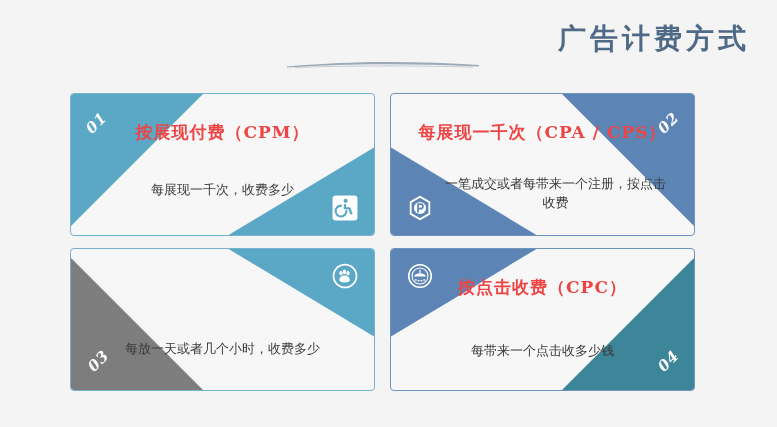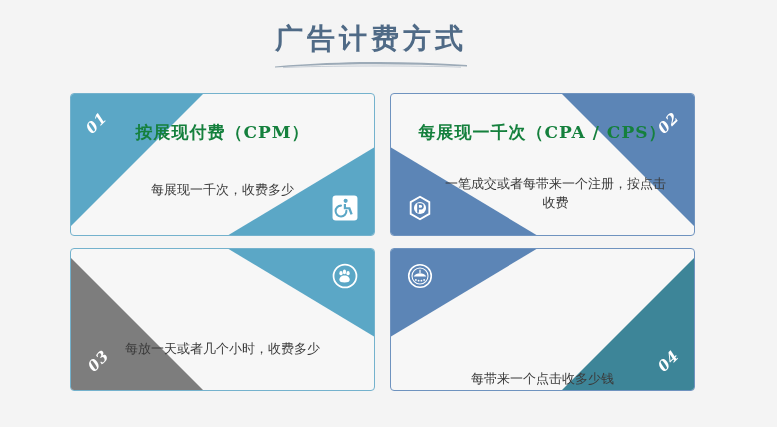--- a/index.html
+++ b/index.html
@@ -11,24 +11,24 @@
     height: 427px;
     background: #f4f4f4;
     font-family: "DejaVu Serif", "Liberation Serif", serif;
     overflow: hidden;
     position: relative;
   }
 
   
   .title-wrap {
     position: absolute;
-    left: 4px;
+    left: 16px;
     top: 22px;
     width: 734px;
-    text-align: center;
+    text-align: right;
   }
   .page-title {
     font-size: 28px;
     font-weight: bold;
     letter-spacing: 4px;
     color: #4f6a86;
     line-height: 34px;
     font-family: "DejaVu Serif", "Liberation Serif", serif;
   }
   .title-underline {
@@ -108,39 +108,39 @@
   .card-icon svg { display: block; width: 100%; height: 100%; }
 
   .card-title {
     position: absolute;
     left: 0;
     right: 0;
     top: 27px;
     text-align: center;
     font-size: 17px;
     font-weight: bold;
-    color: #15803d;
+    color: #ef4444;
     letter-spacing: 1px;
     line-height: 22px;
     font-family: "DejaVu Serif", "Liberation Serif", serif;
   }
   .card-sub {
     position: absolute;
     left: 34px;
     right: 34px;
     top: 86px;
     text-align: center;
     font-size: 13px;
     color: #3b3b3b;
     line-height: 19px;
     font-family: "DejaVu Serif", "Liberation Serif", serif;
   }
   .card-2 .card-sub { left: 48px; right: 22px; top: 80px; }
   .card-3 .card-sub { top: 90px; }
-  .card-4 .card-sub { top: 92px; margin-top: 28px; }
+  .card-4 .card-sub { top: 92px; }
 </style>
 </head>
 <body>
 
 <div class="title-wrap">
   <div class="page-title">广告计费方式</div>
   <div class="title-underline">
     <svg width="196" height="9" viewBox="0 0 196 9" xmlns="http://www.w3.org/2000/svg">
       <path d="M2 6.4 C 40 3.2, 70 2.2, 98 2.0 C 130 1.8, 162 2.9, 194 5.0 L 194 6.6 C 160 5.0, 128 4.2, 98 4.3 C 68 4.4, 38 5.3, 2 7.6 Z" fill="#8c9cab" opacity="0.85"></path>
       <path d="M10 7.6 C 48 5.6, 150 5.4, 188 7.2" stroke="#aab6c2" stroke-width="0.9" fill="none" opacity="0.7"></path>
@@ -206,16 +206,17 @@
         <circle cx="12" cy="12" r="10.4" fill="none" stroke="#ffffff" stroke-width="1.5"></circle>
         <circle cx="12" cy="12" r="7.4" fill="none" stroke="#ffffff" stroke-width="1"></circle>
         <path d="M6.2 12.4 C 8.4 8.4, 15.6 8.4, 17.8 12.4 Z" fill="#ffffff"></path>
         <path d="M12 6.2 L12 9.2" stroke="#ffffff" stroke-width="1.1"></path>
         <circle cx="8.2" cy="15.6" r="0.85" fill="#ffffff"></circle>
         <circle cx="10.7" cy="16.3" r="0.85" fill="#ffffff"></circle>
         <circle cx="13.3" cy="16.3" r="0.85" fill="#ffffff"></circle>
         <circle cx="15.8" cy="15.6" r="0.85" fill="#ffffff"></circle>
       </svg>
     </div>
+    <div class="card-title">按点击收费（CPC）</div>
     <div class="card-sub">每带来一个点击收多少钱</div>
   </div>
 
 </div>
 
 </body></html>

